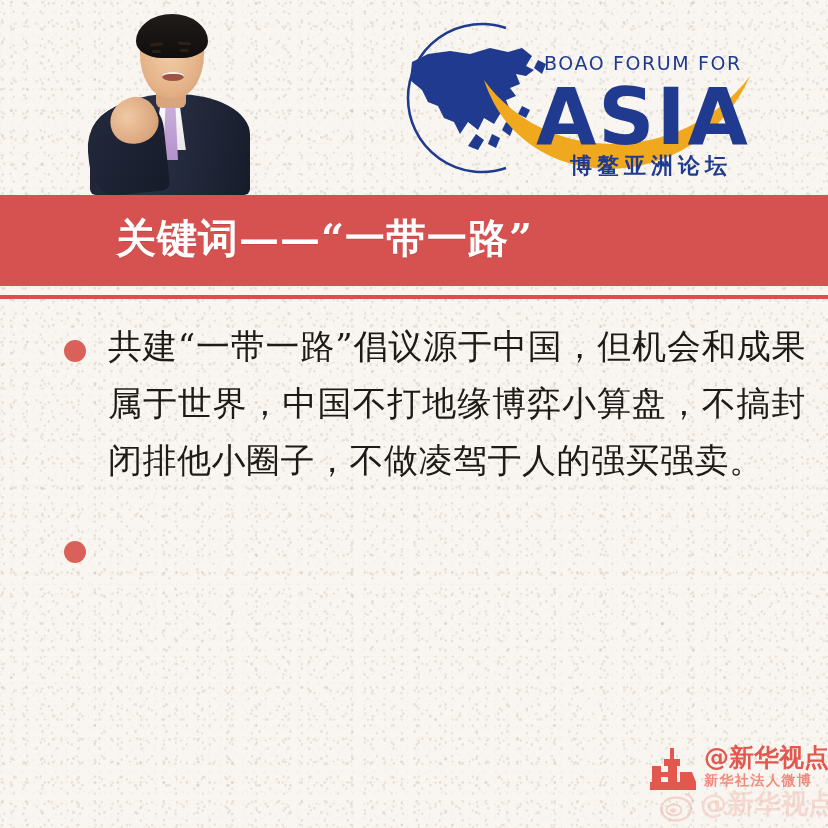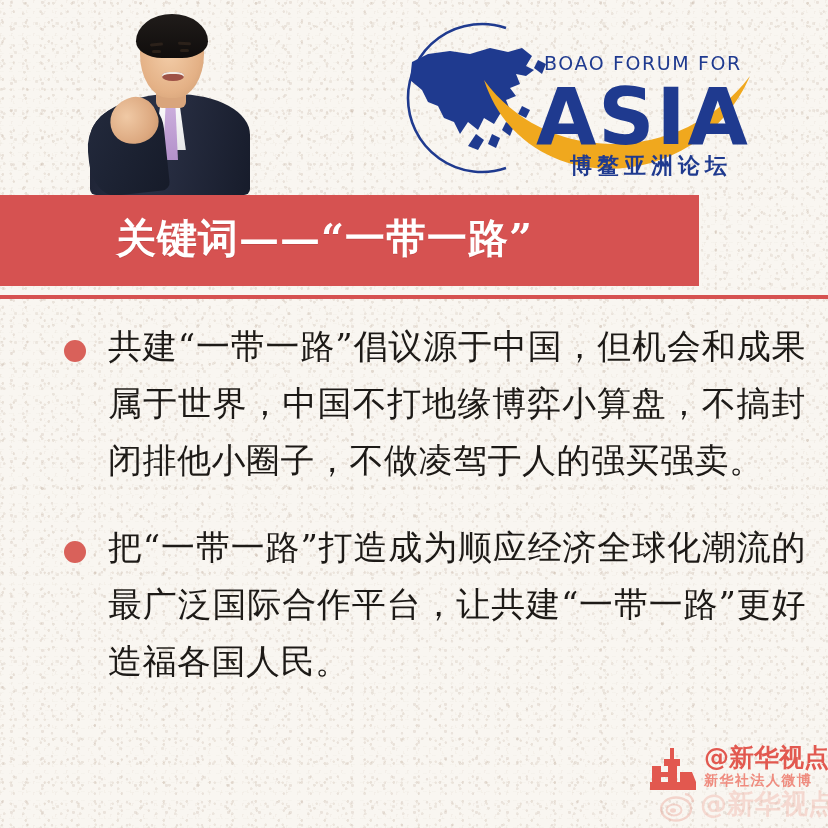--- a/index.html
+++ b/index.html
@@ -153,21 +153,21 @@
     width: 360px;
     height: 160px;
   }
   .bfa-logo svg { display: block; width: 100%; height: 100%; }
 
   
   .banner {
     position: absolute;
     left: 0;
     top: 195px;
-    width: 699px;
+    width: 828px;
     height: 91px;
     background: #d65251;
   }
   .banner-title {
     position: absolute;
     left: 116px;
     top: 16px;
     color: #ffffff;
     font-family: "DejaVu Serif", "Liberation Serif", serif;
     font-size: 40px;
@@ -347,21 +347,20 @@
 
   <div class="content">
 
     <div class="bullet-row">
       <span class="bullet-dot"></span>
       <span class="bullet-text">共建“一带一路”倡议源于中国，但机会和成果属于世界，中国不打地缘博弈小算盘，不搞封闭排他小圈子，不做凌驾于人的强买强卖。</span>
     </div>
 
     <div class="bullet-row">
       <span class="bullet-dot"></span>
-      <span class="bullet-text">把“一带一路”打造成为顺应经济全球化潮流的最广泛国际合作平台，让共建“一带一路”更好造福各国人民。</span>
     </div>
 
   </div>
 
   <div class="brand">
     <div class="brand-mark">
       <svg viewBox="0 0 52 46" xmlns="http://www.w3.org/2000/svg">
         <rect x="22" y="2" width="4" height="12" fill="#e2584f"></rect>
         <rect x="16" y="13" width="16" height="7" fill="#e2584f"></rect>
         <rect x="4" y="20" width="9" height="18" fill="#e2584f"></rect>

